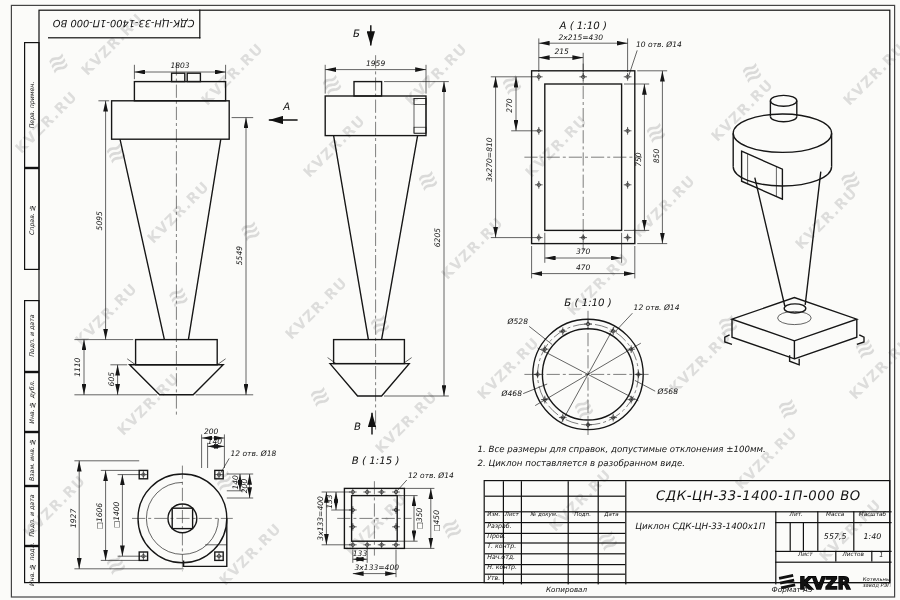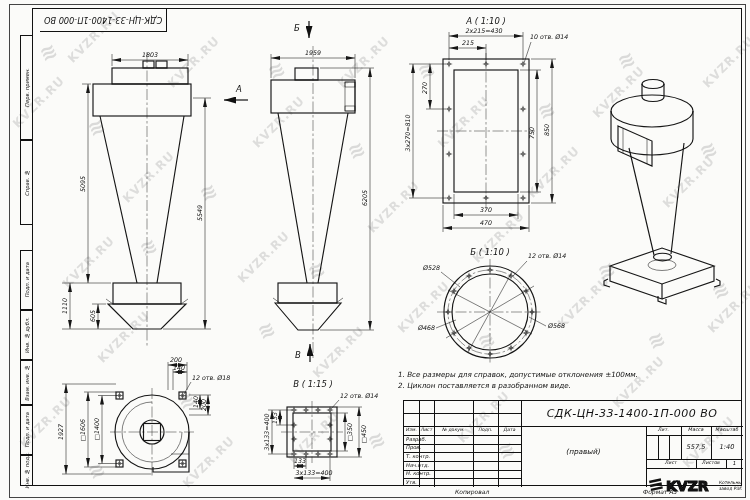--- a/index.html
+++ b/index.html
@@ -421,21 +421,21 @@
   <div class="tc" style="left:94px;top:25px;width:23px;height:9px;font-size:4.6px">Дата</div>
 
   <div class="tc" style="left:2px;top:34px;width:30px;height:9px;justify-content:flex-start;font-size:5.2px">Разраб.</div>
   <div class="tc" style="left:2px;top:43px;width:30px;height:8px;justify-content:flex-start;font-size:5.2px">Пров.</div>
   <div class="tc" style="left:2px;top:51px;width:30px;height:9px;justify-content:flex-start;font-size:5.2px">Т. контр.</div>
   <div class="tc" style="left:2px;top:60px;width:30px;height:9px;justify-content:flex-start;font-size:5.2px">Нач.отд.</div>
   <div class="tc" style="left:2px;top:69px;width:30px;height:8px;justify-content:flex-start;font-size:5.2px">Н. контр.</div>
   <div class="tc" style="left:2px;top:77px;width:30px;height:9px;justify-content:flex-start;font-size:5.2px">Утв.</div>
 
   <div class="tc" style="left:117px;top:0;width:222px;height:25px;font-size:11px;letter-spacing:.5px">СДК-ЦН-33-1400-1П-000 ВО</div>
-  <div class="tc" style="left:117px;top:44px;width:125px;height:14px;font-size:7.3px">(правый)</div>
+  <div class="tc" style="left:117px;top:28px;width:125px;height:20px;font-size:7.3px">Циклон СДК-ЦН-33-1400х1П</div>
 
   <div class="tc" style="left:242px;top:25px;width:35px;height:9px;font-size:4.8px">Лит.</div>
   <div class="tc" style="left:277px;top:25px;width:30px;height:9px;font-size:4.8px">Масса</div>
   <div class="tc" style="left:307px;top:25px;width:32px;height:9px;font-size:4.8px">Масштаб</div>
   <div class="tc" style="left:277px;top:34px;width:30px;height:24px;font-size:6.6px">557,5</div>
   <div class="tc" style="left:307px;top:34px;width:32px;height:24px;font-size:6.6px">1:40</div>
 
   <div class="tc" style="left:242px;top:58px;width:50px;height:9px;font-size:4.8px">Лист</div>
   <div class="tc" style="left:292px;top:58px;width:30px;height:9px;font-size:4.8px">Листов</div>
   <div class="tc" style="left:322px;top:58px;width:17px;height:9px;font-size:5.4px">1</div>

